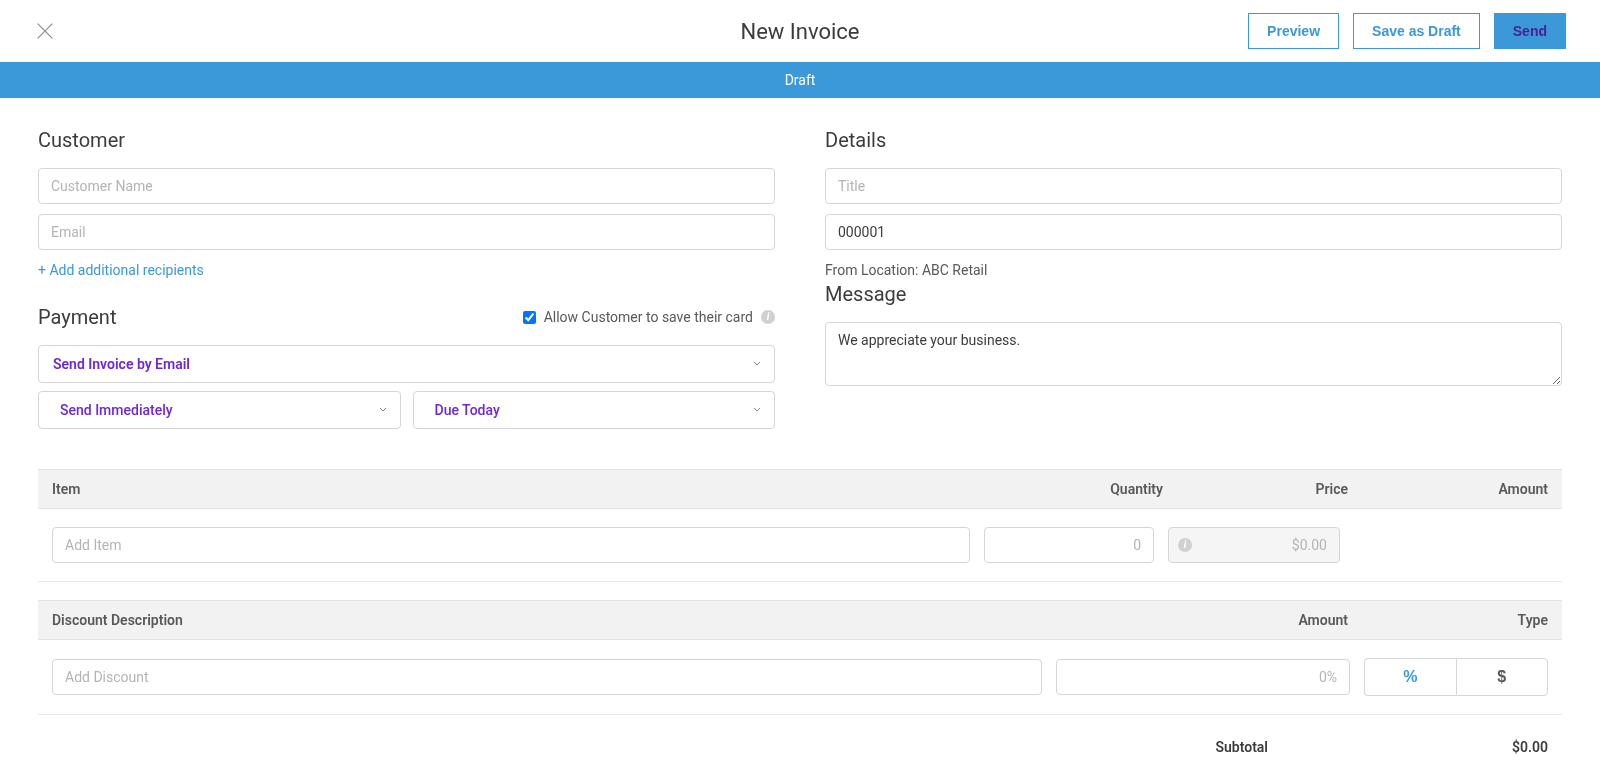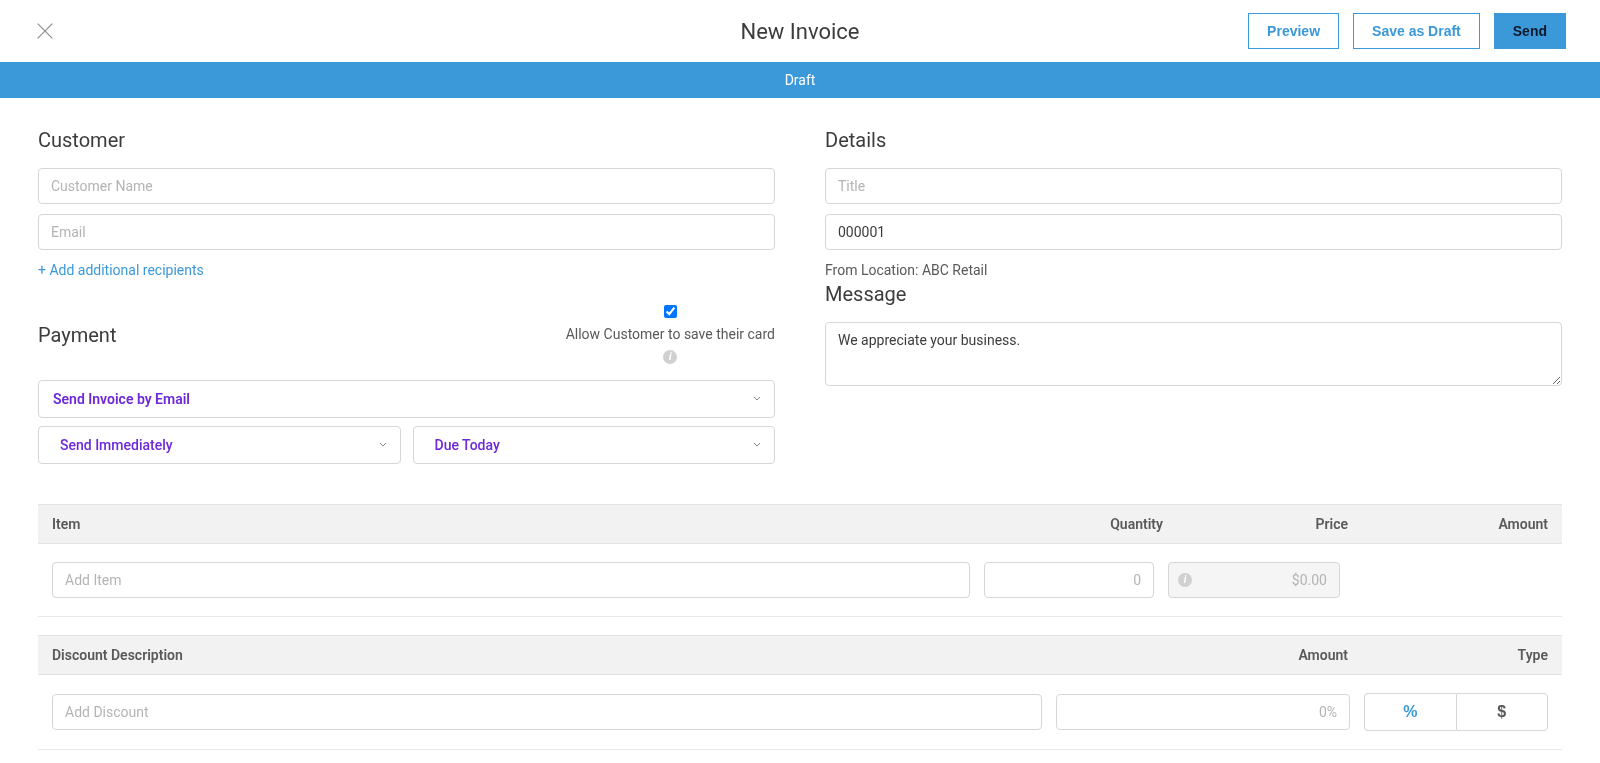--- a/index.html
+++ b/index.html
@@ -4,21 +4,21 @@
 <style>
   * { box-sizing: border-box; margin: 0; padding: 0; }
   html, body { width: 1600px; font-family: -apple-system, BlinkMacSystemFont, "Segoe UI", Roboto, Helvetica, Arial, sans-serif; color: #3c3c3c; background:#fff; }
   .topbar { height: 62px; display:flex; align-items:center; padding: 0 34px; position:relative; }
   .close-x { width:22px; height:22px; color:#8a8a8a; cursor:pointer; }
   .close-x svg { width:100%; height:100%; display:block; }
   .page-title { position:absolute; left:50%; transform:translateX(-50%); font-size:22px; font-weight:400; color:#3c3c3c; }
   .top-actions { margin-left:auto; display:flex; gap:14px; }
   .btn { border-radius:0; font-size:14px; font-weight:600; padding:9px 18px; cursor:pointer; border:1px solid transparent; background:#fff; }
   .btn-outline { color:#3b99d9; border-color:#3b99d9; background:#fff; }
-  .btn-primary { background:#3b99d9; color:#0f172a; }
+  .btn-primary { background:#3b99d9; color:#4c1d95; }
 
   .banner { background:#3b99d9; color:#fff; text-align:center; font-size:14px; font-weight:400; padding:10px 0; }
 
   .content { padding: 30px 38px 40px 38px; }
   .two-col { display:flex; gap:50px; }
   .col { flex:1; min-width:0; }
 
   .section-title { font-size:20px; font-weight:400; color:#3c3c3c; margin-bottom:16px; }
 
   .input, .select, .textarea {
@@ -31,21 +31,21 @@
     background:#fff;
     font-family:inherit;
   }
   .input::placeholder, .textarea::placeholder { color:#b4b4b4; }
   .input + .input { margin-top:8px; }
 
   .link { color:#3b99d9; font-size:14px; text-decoration:none; display:inline-block; margin-top:12px; cursor:pointer; }
 
   .payment-header { display:flex; align-items:center; justify-content:space-between; margin-top:26px; margin-bottom:16px; }
   .payment-header .section-title { margin-bottom:0; }
-  .check-row { display:flex; align-items:center; gap:8px; font-size:14px; color:#595959;flex-direction:column; }
+  .check-row { display:flex; align-items:center; gap:8px; font-size:14px; color:#595959; }
   .info-dot { width:14px; height:14px; border-radius:50%; background:#d0d0d0; color:#fff; font-size:10px; display:flex; align-items:center; justify-content:center; font-style:italic; font-weight:bold; line-height:1; }
 
   .select-wrap { position:relative; }
   .select-wrap .chev { position:absolute; right:12px; top:50%; transform:translateY(-50%); pointer-events:none; color:#888; }
   .select-btn { width:100%; text-align:left; border:1px solid #d6d6d6; border-radius:4px; background:#fff; padding:10px 32px 10px 14px; font-size:14px; font-weight:600; color:#6d28d9; cursor:pointer; font-family:inherit; }
   .select-btn.light { font-weight:500;padding-left:21px; }
 
   .select-row { display:flex; gap:12px; margin-top:8px; }
   .select-row .select-wrap { flex:1; }
 

